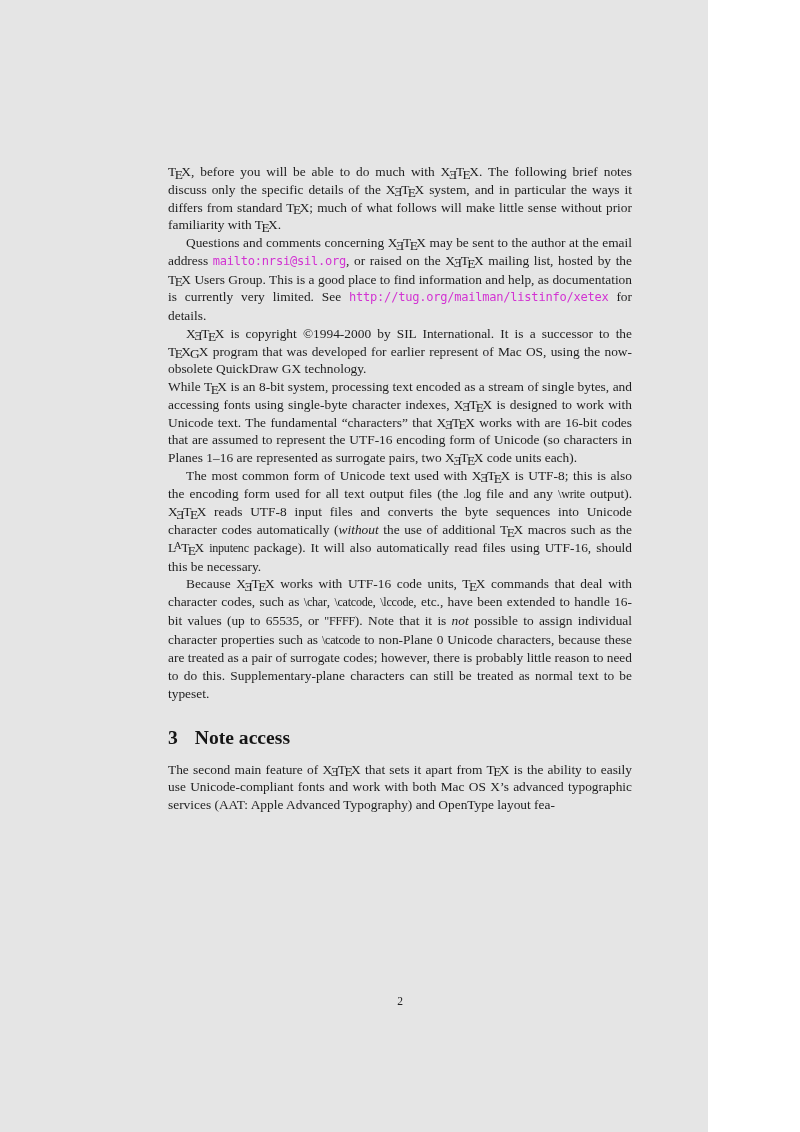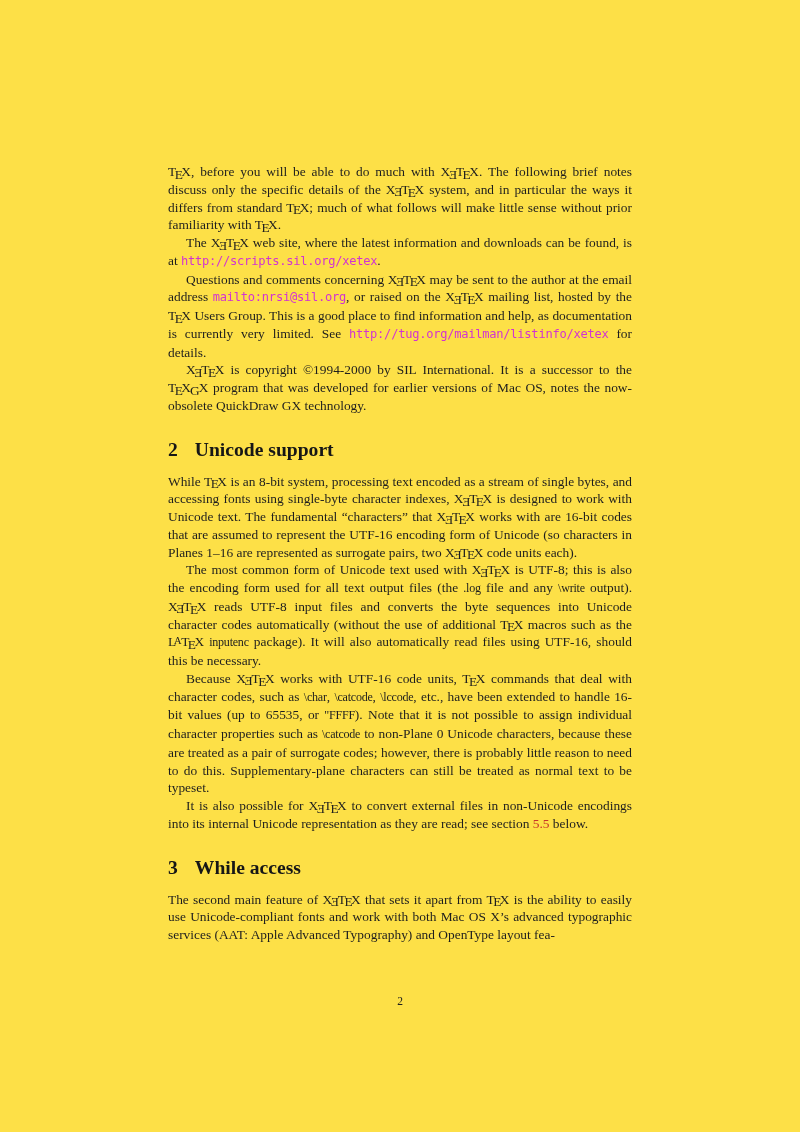--- a/index.html
+++ b/index.html
@@ -2,23 +2,23 @@
 <html style="--link-color: #d233d2; --ref-color: #c8342a;"><head>
 <meta charset="utf-8">
 <style>
   html, body {
     margin: 0;
     padding: 0;
     background: #ffffff;
   }
   .page {
     position: relative;
-    width: 800px;
+    width: 708px;
     height: 1132px;
-    background: #fde047;
+    background: #e5e5e5;
     overflow: hidden;
     font-family: "Liberation Serif", serif;
     color: #1e1e1e;
   }
   .text-block {
     position: absolute;
     left: 168px;
     top: 163px;
     width: 464px;
     font-size: 13.4px;
@@ -41,21 +41,21 @@
     font-size: 0.90em;
     color: var(--link-color, #d233d2);
     letter-spacing: -0.02em;
     overflow-wrap: anywhere;
   }
   .code {
     font-family: Liberation Serif, serif;
     font-size: 0.90em;
     letter-spacing: -0.02em;
   }
-  .italic { }
+  .italic { font-style: italic; }
   .secref { color: var(--ref-color, #c8342a); }
   .logo { white-space: nowrap; }
   .dn  { position: relative; top: 0.215em; margin: 0 -0.115em; }
   .dnr { position: relative; top: 0.205em; margin: 0 -0.09em 0 -0.10em; }
   .dng { position: relative; top: 0.215em; margin: 0 -0.07em; }
   .up  { position: relative; top: -0.26em; font-size: 0.78em; margin: 0 -0.05em 0 -0.20em; }
   .footer {
     position: absolute;
     top: 995px;
     left: 0;
@@ -64,25 +64,22 @@
     font-size: 11.5px;
     color: #1e1e1e;
   }
 </style>
 </head>
 <body>
 
 <div class="page">
   <div class="text-block" id="text-block">
       <p class="par"><span class="logo">T<span class="dn">E</span>X</span><span>, before you will be able to do much with </span><span class="logo">X<span class="dnr">Ǝ</span>T<span class="dn">E</span>X</span><span>. The following brief notes discuss only the specific details of the </span><span class="logo">X<span class="dnr">Ǝ</span>T<span class="dn">E</span>X</span><span> system, and in particular the ways it differs from standard </span><span class="logo">T<span class="dn">E</span>X</span><span>; much of what follows will make little sense without prior familiarity with </span><span class="logo">T<span class="dn">E</span>X</span><span>.</span></p>
-      <p class="par indent"><span>The </span><span class="logo">X<span class="dnr">Ǝ</span>T<span class="dn">E</span>X</span><span> web site, where the latest information and downloads can be found, is at </span><span class="link">http://scripts.sil.org/xetex</span><span>.</span></p>
       <p class="par indent"><span>Questions and comments concerning </span><span class="logo">X<span class="dnr">Ǝ</span>T<span class="dn">E</span>X</span><span> may be sent to the author at the email address </span><span class="link">mailto:nrsi@sil.org</span><span>, or raised on the </span><span class="logo">X<span class="dnr">Ǝ</span>T<span class="dn">E</span>X</span><span> mailing list, hosted by the </span><span class="logo">T<span class="dn">E</span>X</span><span> Users Group. This is a good place to find information and help, as documentation is currently very limited. See </span><span class="link">http://tug.org/mailman/listinfo/xetex</span><span> for details.</span></p>
-      <p class="par indent"><span class="logo">X<span class="dnr">Ǝ</span>T<span class="dn">E</span>X</span><span> is copyright ©1994-2000 by SIL International. It is a successor to the </span><span class="logo">T<span class="dn">E</span>X<span class="dng">G</span>X</span><span> program that was developed for earlier versions of Mac OS, notes the now-obsolete QuickDraw GX technology.</span></p>
-      <h2 class="section-heading"><span class="h-num">2</span><span class="h-title">Unicode support</span></h2>
+      <p class="par indent"><span class="logo">X<span class="dnr">Ǝ</span>T<span class="dn">E</span>X</span><span> is copyright ©1994-2000 by SIL International. It is a successor to the </span><span class="logo">T<span class="dn">E</span>X<span class="dng">G</span>X</span><span> program that was developed for earlier represent of Mac OS, using the now-obsolete QuickDraw GX technology.</span></p>
       <p class="par"><span>While </span><span class="logo">T<span class="dn">E</span>X</span><span> is an 8-bit system, processing text encoded as a stream of single bytes, and accessing fonts using single-byte character indexes, </span><span class="logo">X<span class="dnr">Ǝ</span>T<span class="dn">E</span>X</span><span> is designed to work with Unicode text. The fundamental “characters” that </span><span class="logo">X<span class="dnr">Ǝ</span>T<span class="dn">E</span>X</span><span> works with are 16-bit codes that are assumed to represent the UTF-16 encoding form of Unicode (so characters in Planes 1–16 are represented as surrogate pairs, two </span><span class="logo">X<span class="dnr">Ǝ</span>T<span class="dn">E</span>X</span><span> code units each).</span></p>
       <p class="par indent"><span>The most common form of Unicode text used with </span><span class="logo">X<span class="dnr">Ǝ</span>T<span class="dn">E</span>X</span><span> is UTF-8; this is also the encoding form used for all text output files (the </span><span class="code">.log</span><span> file and any </span><span class="code">\write</span><span> output). </span><span class="logo">X<span class="dnr">Ǝ</span>T<span class="dn">E</span>X</span><span> reads UTF-8 input files and converts the byte sequences into Unicode character codes automatically (</span><span class="italic">without</span><span> the use of additional </span><span class="logo">T<span class="dn">E</span>X</span><span> macros such as the </span><span class="logo">L<span class="up">A</span>T<span class="dn">E</span>X</span><span> </span><span class="code">inputenc</span><span> package). It will also automatically read files using UTF-16, should this be necessary.</span></p>
       <p class="par indent"><span>Because </span><span class="logo">X<span class="dnr">Ǝ</span>T<span class="dn">E</span>X</span><span> works with UTF-16 code units, </span><span class="logo">T<span class="dn">E</span>X</span><span> commands that deal with character codes, such as </span><span class="code">\char</span><span>, </span><span class="code">\catcode</span><span>, </span><span class="code">\lccode</span><span>, etc., have been extended to handle 16-bit values (up to 65535, or </span><span class="code">"FFFF</span><span>). Note that it is </span><span class="italic">not</span><span> possible to assign individual character properties such as </span><span class="code">\catcode</span><span> to non-Plane 0 Unicode characters, because these are treated as a pair of surrogate codes; however, there is probably little reason to need to do this. Supplementary-plane characters can still be treated as normal text to be typeset.</span></p>
-      <p class="par indent"><span>It is also possible for </span><span class="logo">X<span class="dnr">Ǝ</span>T<span class="dn">E</span>X</span><span> to convert external files in non-Unicode encodings into its internal Unicode representation as they are read; see section </span><span class="secref">5.5</span><span> below.</span></p>
-      <h2 class="section-heading"><span class="h-num">3</span><span class="h-title">While access</span></h2>
+      <h2 class="section-heading"><span class="h-num">3</span><span class="h-title">Note access</span></h2>
       <p class="par"><span>The second main feature of </span><span class="logo">X<span class="dnr">Ǝ</span>T<span class="dn">E</span>X</span><span> that sets it apart from </span><span class="logo">T<span class="dn">E</span>X</span><span> is the ability to easily use Unicode-compliant fonts and work with both Mac OS X’s advanced typographic services (AAT: Apple Advanced Typography) and OpenType layout fea-</span></p>
     </div>
   <div class="footer">2</div>
 </div>
 
 </body></html>

